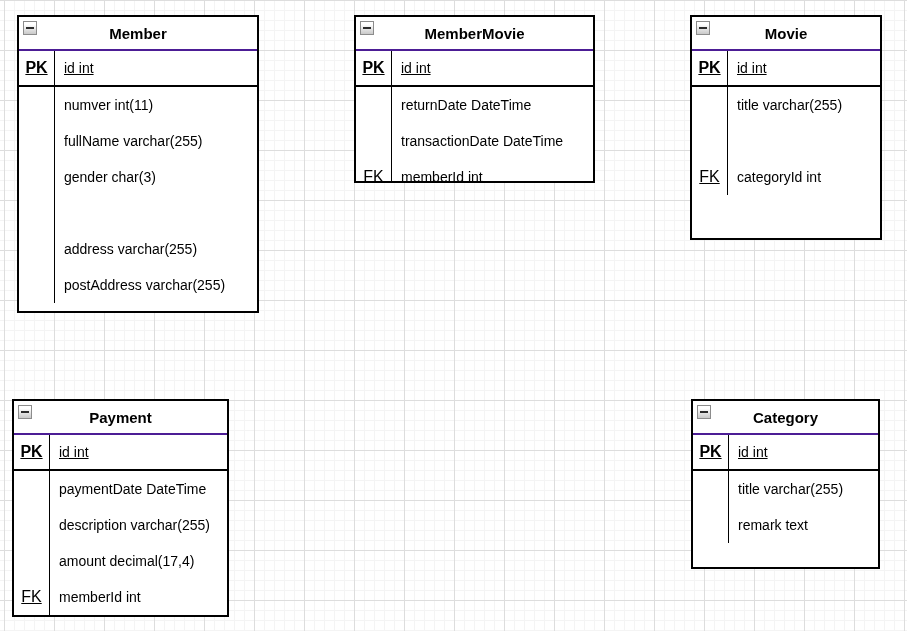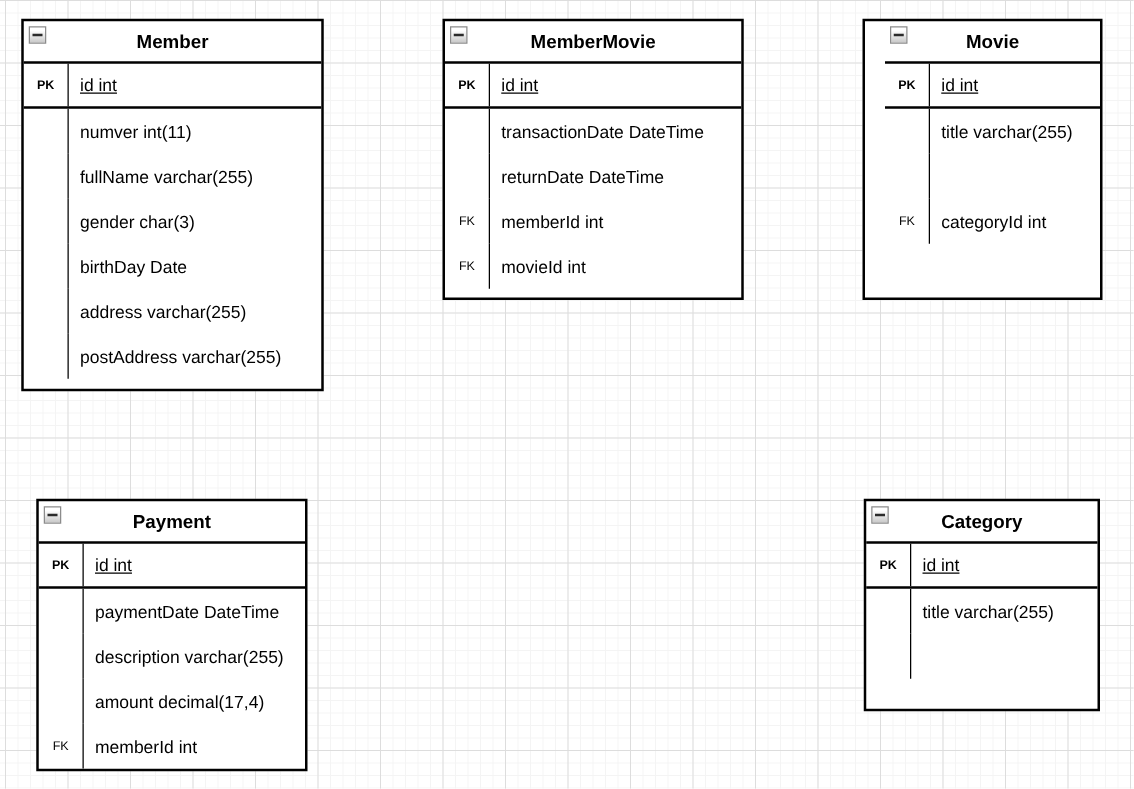--- a/index.html
+++ b/index.html
@@ -22,29 +22,29 @@
   }
 
   .etable {
     position: absolute;
     background: #ffffff;
     border: 2px solid #000;
     display: flex;
     flex-direction: column;
   }
   #t-member      { left: 17px;  top: 15px;  width: 242px; height: 298px; }
-  #t-membermovie { left: 354px; top: 15px;  width: 241px; height: 225px; }
-  #t-movie       { left: 690px; top: 15px;  width: 192px; height: 225px; padding-left: 16px; }
-  #t-payment     { left: 29px;  top: 399px; width: 217px; height: 218px; }
+  #t-membermovie { left: 354px; top: 15px;  width: 241px; height: 168px; }
+  #t-movie       { left: 690px; top: 15px;  width: 192px; height: 225px; }
+  #t-payment     { left: 12px;  top: 399px; width: 217px; height: 218px; }
   #t-category    { left: 691px; top: 399px; width: 189px; height: 170px; }
 
   .t-header {
     position: relative;
     flex: 0 0 34px;
-    border-bottom: 2px solid #000000;
+    border-bottom: 2px solid #4c1d95;
     display: flex;
     align-items: center;
     justify-content: center;
     font-weight: bold;
     font-size: 15px;
   }
   .collapse-box {
     position: absolute;
     left: 4px; top: 4px;
     width: 14px; height: 14px;
@@ -64,21 +64,22 @@
   .pk-row {
     flex: 0 0 36px;
     border-bottom: 2px solid #000;
   }
   .key-cell {
     flex: 0 0 36px;
     border-right: 1px solid #000;
     display: flex;
     align-items: center;
     justify-content: center;
-    font-size: 10px;
+    font-size: 16px;
+    text-decoration: underline;
   }
   .pk-row .key-cell { font-weight: bold; flex: 0 0 36px; }
   .field-cell {
     flex: 1 1 auto;
     display: flex;
     align-items: center;
     padding-left: 9px;
     font-size: 14px;
     white-space: nowrap;
     overflow: hidden;
@@ -116,21 +117,20 @@
       <div class="t-row">
         <span class="key-cell"></span>
         <span class="field-cell">fullName varchar(255)</span>
       </div>
       <div class="t-row">
         <span class="key-cell"></span>
         <span class="field-cell">gender char(3)</span>
       </div>
       <div class="t-row">
         <span class="key-cell"></span>
-        <span class="field-cell">birthDay Date</span>
       </div>
       <div class="t-row">
         <span class="key-cell"></span>
         <span class="field-cell">address varchar(255)</span>
       </div>
       <div class="t-row">
         <span class="key-cell"></span>
         <span class="field-cell">postAddress varchar(255)</span>
       </div>
     </div>
@@ -143,27 +143,27 @@
         </span>
       <span>MemberMovie</span>
     </div>
     <div class="t-row pk-row">
       <span class="key-cell">PK</span>
       <span class="field-cell pk-field">id int</span>
     </div>
     <div class="t-body">
       <div class="t-row">
         <span class="key-cell"></span>
+        <span class="field-cell">returnDate DateTime</span>
+      </div>
+      <div class="t-row">
+        <span class="key-cell"></span>
         <span class="field-cell">transactionDate DateTime</span>
       </div>
       <div class="t-row">
-        <span class="key-cell"></span>
-        <span class="field-cell">returnDate DateTime</span>
-      </div>
-      <div class="t-row">
         <span class="key-cell">FK</span>
         <span class="field-cell">memberId int</span>
       </div>
       <div class="t-row">
         <span class="key-cell">FK</span>
         <span class="field-cell">movieId int</span>
       </div>
     </div>
   </div>
 
@@ -235,17 +235,18 @@
       <span class="key-cell">PK</span>
       <span class="field-cell pk-field">id int</span>
     </div>
     <div class="t-body">
       <div class="t-row">
         <span class="key-cell"></span>
         <span class="field-cell">title varchar(255)</span>
       </div>
       <div class="t-row">
         <span class="key-cell"></span>
+        <span class="field-cell">remark text</span>
       </div>
     </div>
   </div>
 
 </div>
 
 </body></html>

